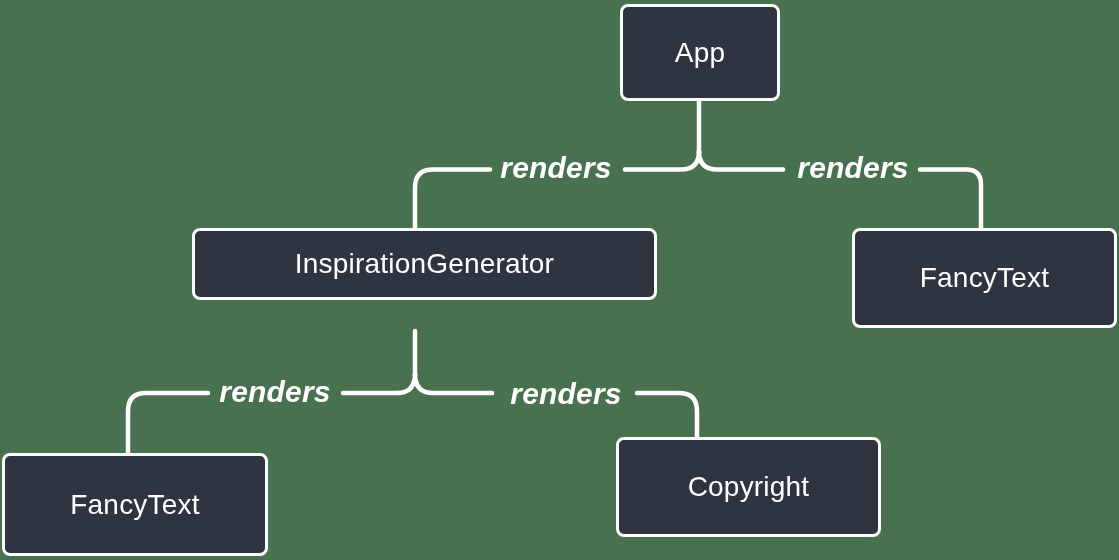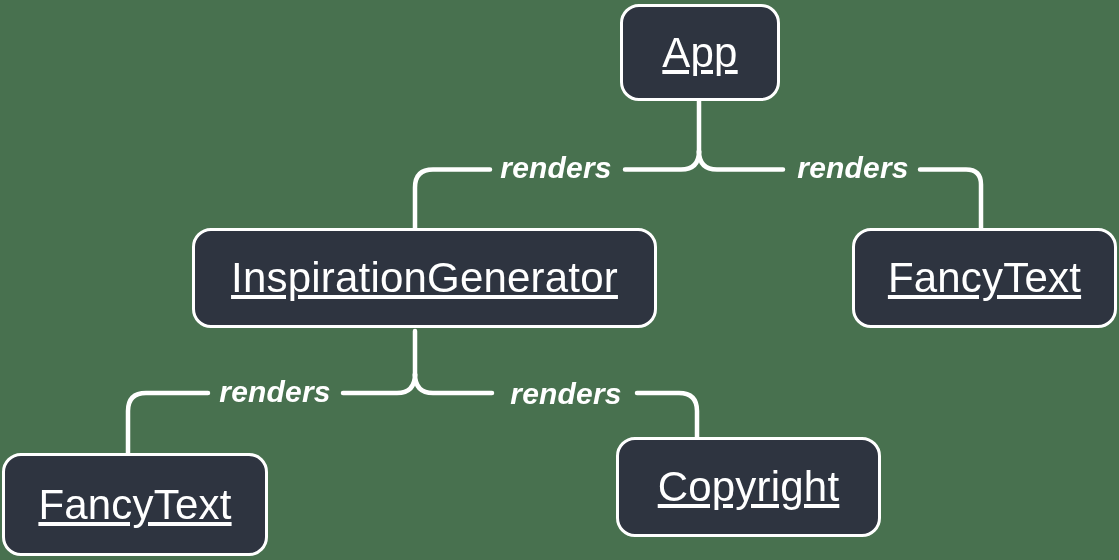--- a/index.html
+++ b/index.html
@@ -26,33 +26,32 @@
     fill: none;
     stroke: var(--line-color, #FFFFFF);
     stroke-width: 4.5;
     stroke-linecap: round;
   }
   .node {
     position: absolute;
     box-sizing: border-box;
     background: var(--node-fill, #2E3440);
     border: 3.5px solid var(--line-color, #FFFFFF);
-    border-radius: 19px;
+    border-radius: 8px;
     display: flex;
     align-items: center;
     justify-content: center;
     color: var(--line-color, #FFFFFF);
-    font-size: 42px;
+    font-size: 28px;
     font-weight: 400;
     letter-spacing: 0.2px;
     white-space: nowrap;
-    text-decoration: underline;
   }
   .node-app        { left: 620px; top: 4px;   width: 160px; height: 97px;  }
-  .node-inspgen    { left: 192px; top: 228px; width: 465px; height: 100px; }
+  .node-inspgen    { left: 192px; top: 228px; width: 465px; height: 72px; }
   .node-fancy-r    { left: 852px; top: 228px; width: 265px; height: 100px; }
   .node-fancy-l    { left: 2px;   top: 453px; width: 266px; height: 103px; }
   .node-copyright  { left: 568px; top: 437px; width: 265px; height: 100px; margin-left: 48px; }
 
   .edge-label {
     position: absolute;
     transform: translate(-50%, -50%);
     color: var(--line-color, #FFFFFF);
     font-size: 30px;
     font-weight: 700;

